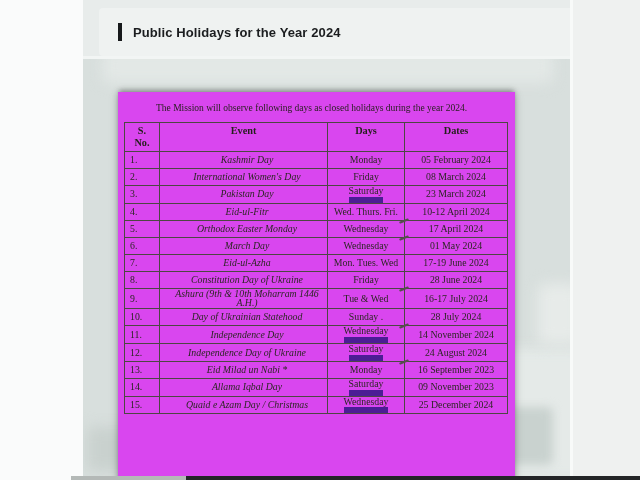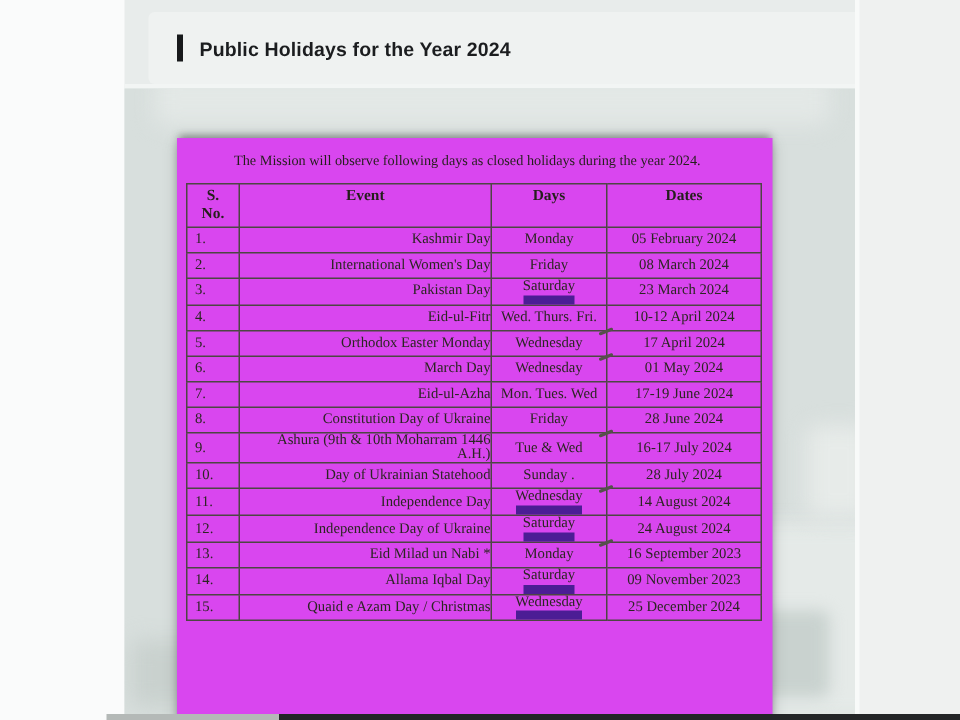--- a/index.html
+++ b/index.html
@@ -51,21 +51,21 @@
     font-family:"Liberation Serif", serif; font-weight:bold; font-size:10.3px;
     height:29px; padding:2px 0 0 0; vertical-align:top; text-align:center; color:#241f1b;
   }
   th.h-sno { line-height:1.2; }
   th.h-sno span { display:block; }
   .doc-table td {
     height:17px; padding:0; font-family:"Liberation Serif", serif;
     font-size:9.8px; line-height:1; color:#2b2622;
   }
   td.c-sno   { padding-left:5px; text-align:left; }
-  td.c-event { padding-left:7px; text-align:right; }
+  td.c-event { padding-left:7px; text-align:center;font-style:italic; }
   td.c-days  { text-align:center; position:relative; }
   td.c-dates { text-align:center; }
   .u { display:inline-block; border-bottom:6px solid #4c1d95; padding-bottom:1px; }
   .tick { position:absolute; right:-5px; top:-1px; width:10px; height:2px;
           background:#55504b; transform:rotate(-22deg); border-radius:1px; }
   .footnote {
     margin:13px 4px 0 6px; width:384px;
     font-family:"Liberation Serif", serif; font-weight:bold;
     font-size:10.2px; line-height:1.3; color:#241f1b;
   }
@@ -170,21 +170,21 @@
               <tr>
                 <td class="c-sno"><span>10.</span></td>
                 <td class="c-event"><span>Day of Ukrainian Statehood</span></td>
                 <td class="c-days"><span>Sunday .</span></td>
                 <td class="c-dates"><span>28 July 2024</span></td>
               </tr>
               <tr>
                 <td class="c-sno"><span>11.</span></td>
                 <td class="c-event"><span>Independence Day</span></td>
                 <td class="c-days"><span class="u">Wednesday</span><i class="tick"></i></td>
-                <td class="c-dates"><span>14 August 2024</span></td>
+                <td class="c-dates"><span>14 November 2024</span></td>
               </tr>
               <tr>
                 <td class="c-sno"><span>12.</span></td>
                 <td class="c-event"><span>Independence Day of Ukraine</span></td>
                 <td class="c-days"><span class="u">Saturday</span></td>
                 <td class="c-dates"><span>24 August 2024</span></td>
               </tr>
               <tr>
                 <td class="c-sno"><span>13.</span></td>
                 <td class="c-event"><span>Eid Milad un Nabi *</span></td>

